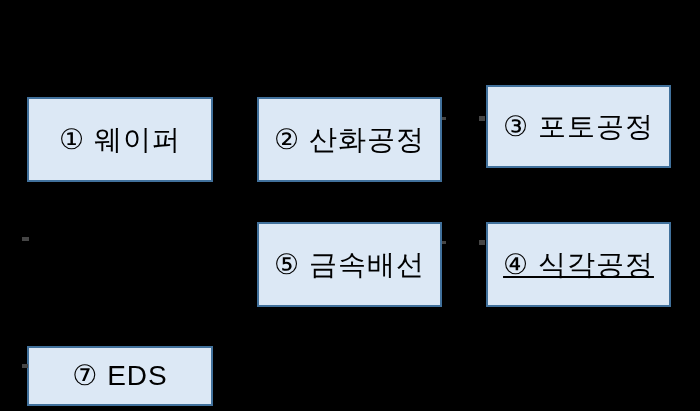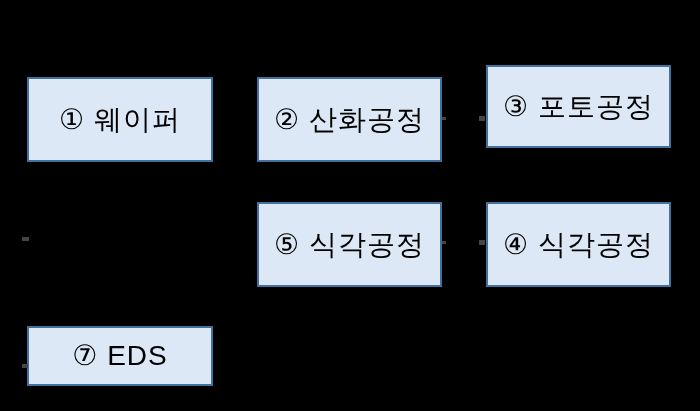--- a/index.html
+++ b/index.html
@@ -16,36 +16,37 @@
     font-family: "Liberation Sans", "DejaVu Sans", sans-serif;
   }
   .pbox {
     position: absolute;
     box-sizing: border-box;
     background: var(--box-fill, #dce8f5);
     border: 2px solid var(--box-border, #41719c);
     display: flex;
     align-items: center;
     justify-content: center;
+    margin-top: 20px;
   }
   .pbox-label {
     color: #000000;
     font-size: 28px;
     line-height: 1.18;
     letter-spacing: 1px;
     text-align: center;
     white-space: pre-line;
   }
   
   .pos-1 { left: 27px;  top: 77px;  width: 186px; height: 85px; }
   .pos-2 { left: 257px; top: 77px;  width: 185px; height: 85px; }
   .pos-3 { left: 486px; top: 65px;  width: 185px; height: 83px; }
   .pos-4 { left: 27px;  top: 202px; width: 186px; height: 85px; }
   .pos-5 { left: 257px; top: 202px; width: 185px; height: 85px; }
-  .pos-6 { left: 486px; top: 202px; width: 185px; height: 85px; }
+  .pos-6 { left: 486px; top: 202px; width: 185px; height: 85px; text-decoration: underline; }
   .pos-7 { left: 27px;  top: 326px; width: 186px; height: 60px; }
   .pos-8 { left: 257px; top: 326px; width: 185px; height: 83px; }
 
   
   .stub {
     position: absolute;
     background: #454545;
   }
   .stub-a { left: 442px; top: 117px; width: 4px; height: 3px; }
   .stub-b { left: 479px; top: 116px; width: 6px; height: 5px; }
@@ -66,21 +67,21 @@
   <div class="pbox pos-2">
     <span class="pbox-label">② 산화공정</span>
   </div>
 
   <div class="pbox pos-3">
     <span class="pbox-label">③ 포토공정</span>
   </div>
 
 
   <div class="pbox pos-5">
-    <span class="pbox-label">⑤ 식각공정</span>
+    <span class="pbox-label">⑤ 금속배선</span>
   </div>
 
   <div class="pbox pos-6">
     <span class="pbox-label">④ 식각공정</span>
   </div>
 
   <div class="pbox pos-7">
     <span class="pbox-label">⑦ EDS</span>
   </div>
 

